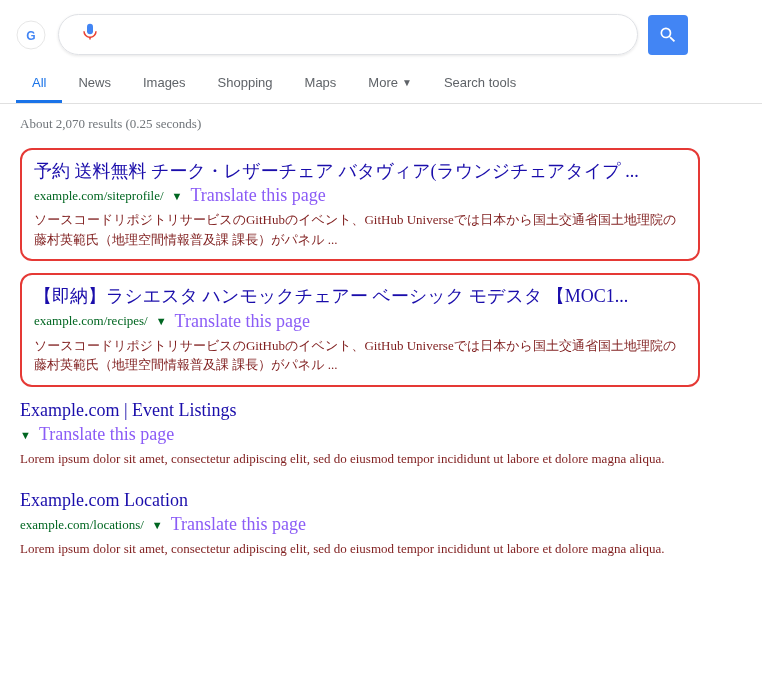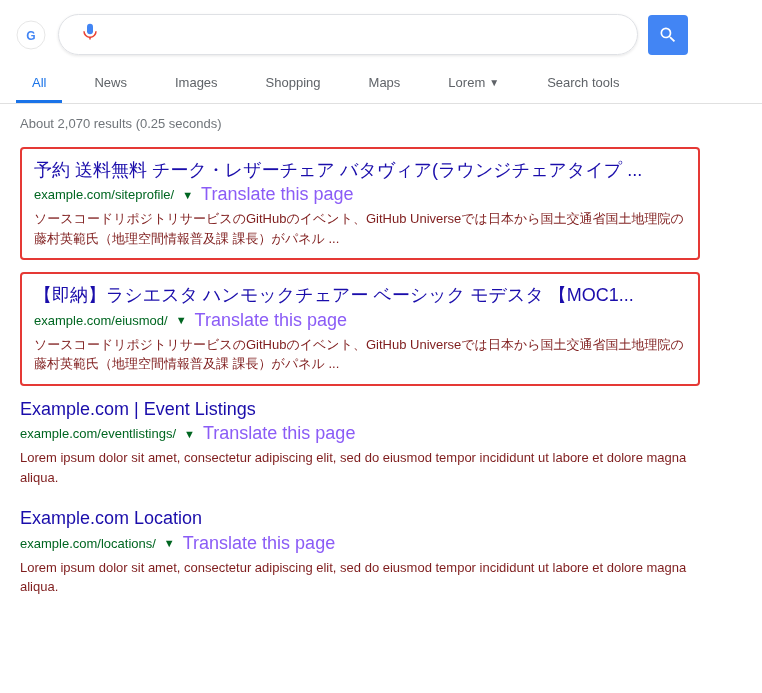--- a/index.html
+++ b/index.html
@@ -71,21 +71,21 @@
     .search-btn svg {
       width: 20px;
       height: 20px;
       fill: white;
     }
 
     
     .nav-tabs {
       display: flex;
       align-items: center;
-      gap: 16px;
+      gap: 0;
       padding-left: 0;
       margin-top: 4px;
     }
     .nav-tab {
       padding: 10px 16px;
       font-size: 13px;
       color: #5f6368;
       cursor: pointer;
       border-bottom: 3px solid transparent;
       white-space: nowrap;
@@ -99,35 +99,36 @@
       font-weight: 500;
     }
     .chevron {
       font-size: 10px;
       color: #5f6368;
     }
 
     
     .results-area {
       padding: 12px 36px 20px 20px;
+      font-family: Liberation Serif, serif;
     }
     .results-count {
       font-size: 13px;
       color: #70757a;
       margin-bottom: 16px;
     }
 
     
     .result-item {
       margin-bottom: 20px;
       max-width: 680px;
     }
     .result-item.highlighted {
       border: 2px solid #e53935;
-      border-radius: 4px;
+      border-radius: 12px;
       padding: 10px 12px;
       margin-bottom: 12px;
     }
     .result-title {
       font-size: 18px;
       color: #1a0dab;
       cursor: pointer;
       text-decoration: none;
       display: block;
       line-height: 1.3;
@@ -191,21 +192,21 @@
     </button>
   </div>
 
   <nav class="nav-tabs">
     <div class="nav-tab active">All</div>
     <div class="nav-tab">News</div>
     <div class="nav-tab">Images</div>
     <div class="nav-tab">Shopping</div>
     <div class="nav-tab">Maps</div>
     <div class="nav-tab">
-      <span>Lorem</span>
+      <span>More</span>
       <span class="chevron">▼</span>
     </div>
     <div class="nav-tab">Search tools</div>
   </nav>
 </div>
 
 <div class="results-area">
   <div class="results-count">About 2,070 results (0.25 seconds)</div>
 
   <div class="result-item highlighted">
@@ -214,31 +215,30 @@
       <span class="result-url">example.com/siteprofile/</span>
       <span class="result-arrow">▼</span>
       <a class="translate-link" href="#">Translate this page</a>
     </div>
     <div class="result-snippet">ソースコードリポジトリサービスのGitHubのイベント、GitHub Universeでは日本から国土交通省国土地理院の藤村英範氏（地理空間情報普及課 課長）がパネル ...</div>
   </div>
 
   <div class="result-item highlighted">
     <a class="result-title" href="#">【即納】ラシエスタ ハンモックチェアー ベーシック モデスタ 【MOC1...</a>
     <div class="result-url-row">
-      <span class="result-url">example.com/eiusmod/</span>
+      <span class="result-url">example.com/recipes/</span>
       <span class="result-arrow">▼</span>
       <a class="translate-link" href="#">Translate this page</a>
     </div>
     <div class="result-snippet">ソースコードリポジトリサービスのGitHubのイベント、GitHub Universeでは日本から国土交通省国土地理院の藤村英範氏（地理空間情報普及課 課長）がパネル ...</div>
   </div>
 
   <div class="result-item">
     <a class="result-title" href="#">Example.com | Event Listings</a>
     <div class="result-url-row">
-      <span class="result-url">example.com/eventlistings/</span>
       <span class="result-arrow">▼</span>
       <a class="translate-link" href="#">Translate this page</a>
     </div>
     <div class="result-snippet">Lorem ipsum dolor sit amet, consectetur adipiscing elit, sed do eiusmod tempor incididunt ut labore et dolore magna aliqua.</div>
   </div>
 
   <div class="result-item">
     <a class="result-title" href="#">Example.com Location</a>
     <div class="result-url-row">
       <span class="result-url">example.com/locations/</span>

